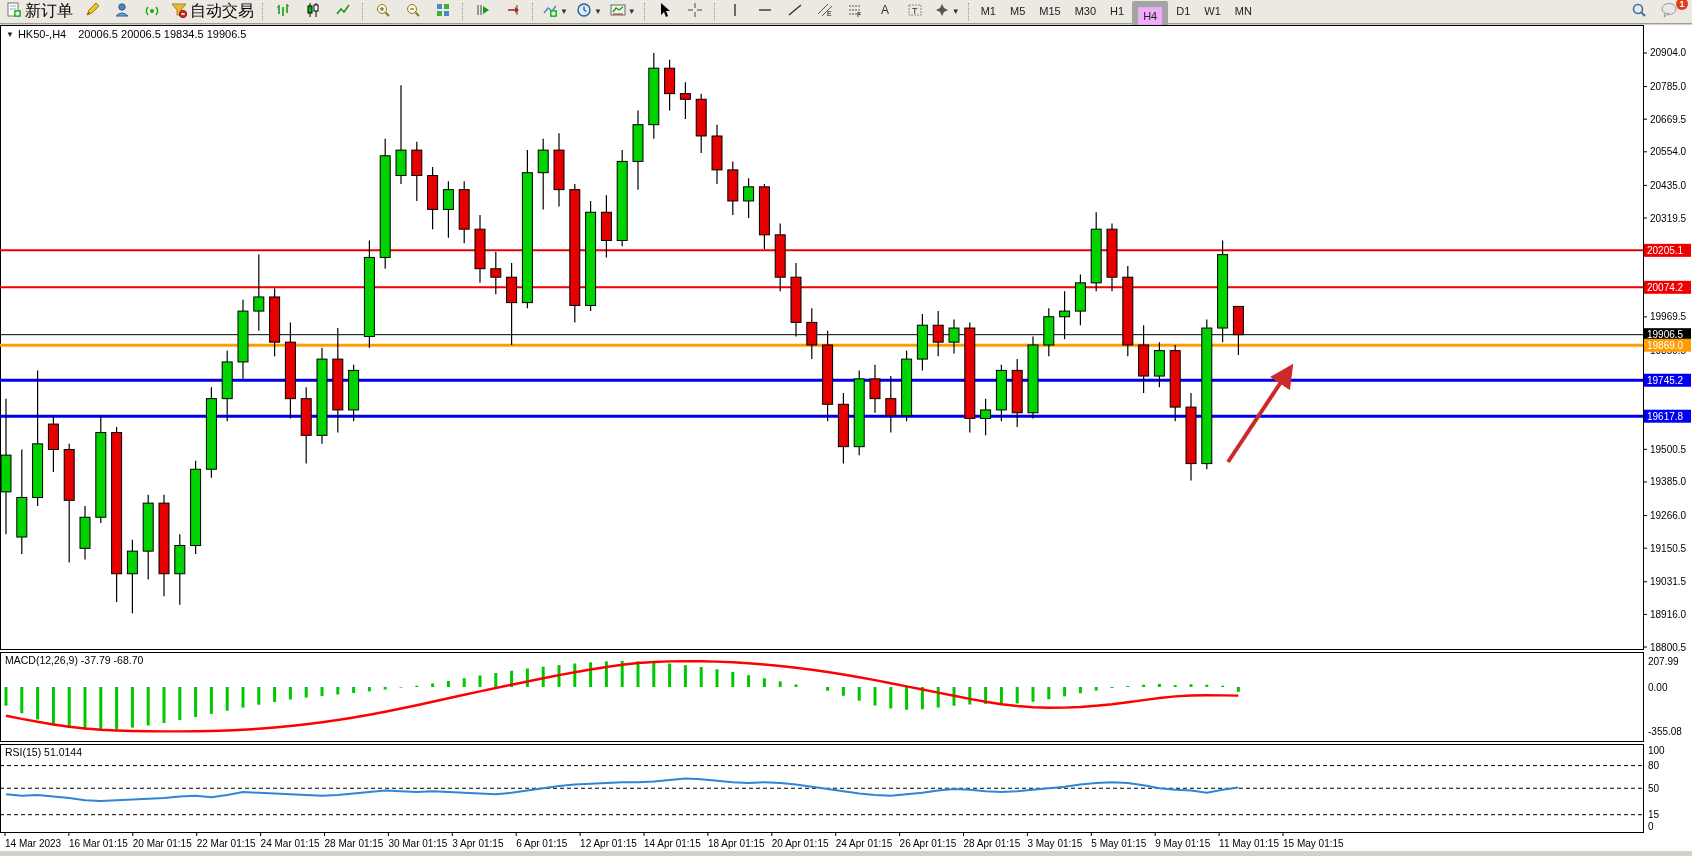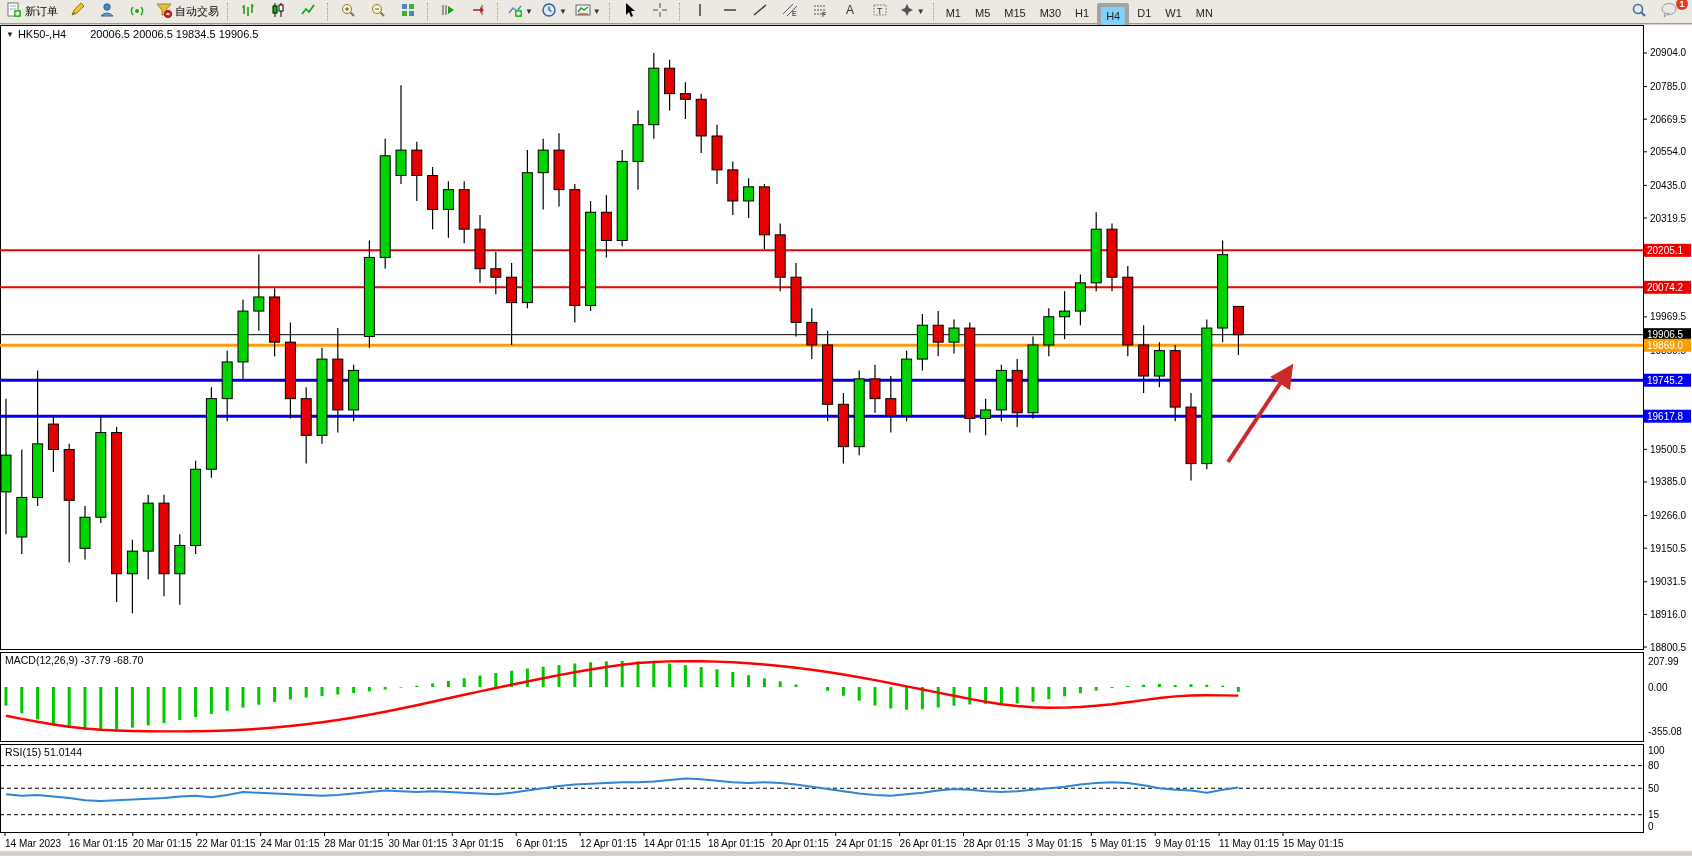--- a/index.html
+++ b/index.html
@@ -2,34 +2,34 @@
 <html><head>
 <meta charset="utf-8">
 <style>
   html,body{margin:0;padding:0;background:#d4d0c8;width:1692px;height:856px;overflow:hidden;
     font-family:"Liberation Sans",sans-serif;}
   
   .toolbar{position:absolute;top:0;left:0;width:1692px;height:24px;background:#ece9e2;
     border-bottom:1px solid #9d9a93;display:flex;align-items:center;padding:0 2px;box-sizing:border-box;}
   .tb-btn{height:20px;min-width:22px;display:flex;align-items:center;justify-content:center;
     padding:0 2px;margin:0 1px;border:1px solid transparent;border-radius:2px;background:transparent;cursor:default;}
-  .tb-btn .lbl{font-size:11px;color:#000;margin-left:3px;white-space:nowrap;}
+  .tb-btn .lbl{font-size:16px;color:#000;margin-left:3px;white-space:nowrap;}
   .tb-sep{width:1px;height:18px;border-left:1px dotted #9d9a93;margin:0 4px;}
   .caret{font-size:8px;color:#333;margin-left:2px;}
   .tf-btn{height:18px;padding:0 5px;margin:0 1px;font-size:11px;color:#222;border:1px solid transparent;
     display:flex;align-items:center;border-radius:2px;}
-  .tf-btn.active{background:#7dd3fc;border:4px solid #a3a3a3;box-shadow:inset 0 0 2px #bbb;}
+  .tf-btn.active{background:#f0abfc;border:6px solid #a3a3a3;box-shadow:inset 0 0 2px #bbb;}
   .tb-right{margin-left:auto;display:flex;align-items:center;margin-right:6px;}
   .badge{position:absolute;top:-4px;right:-6px;background:#e03c1f;color:#fff;border-radius:8px;
     font-size:9px;min-width:12px;height:12px;line-height:12px;text-align:center;font-weight:bold;}
   
   .chart-wrap{position:absolute;top:25px;left:0;width:1692px;height:831px;background:#ffffff;}
   .chart-header{position:absolute;top:3px;left:6px;font-size:11px;color:#000;display:flex;align-items:center;z-index:5;}
   .chart-header .tri{font-size:8px;margin-right:4px;color:#222;}
-  .chart-header .ohlc{margin-left:24px;}
+  .chart-header .ohlc{margin-left:12px;}
   svg text{font-family:"Liberation Sans",sans-serif;}
 </style>
 </head>
 <body>
 
 <div class="toolbar">
   <div class="tb-btn">
     <span>
       <svg width="16" height="16">
           <rect x="2" y="1" width="10" height="13" fill="#fff" stroke="#777"></rect>

